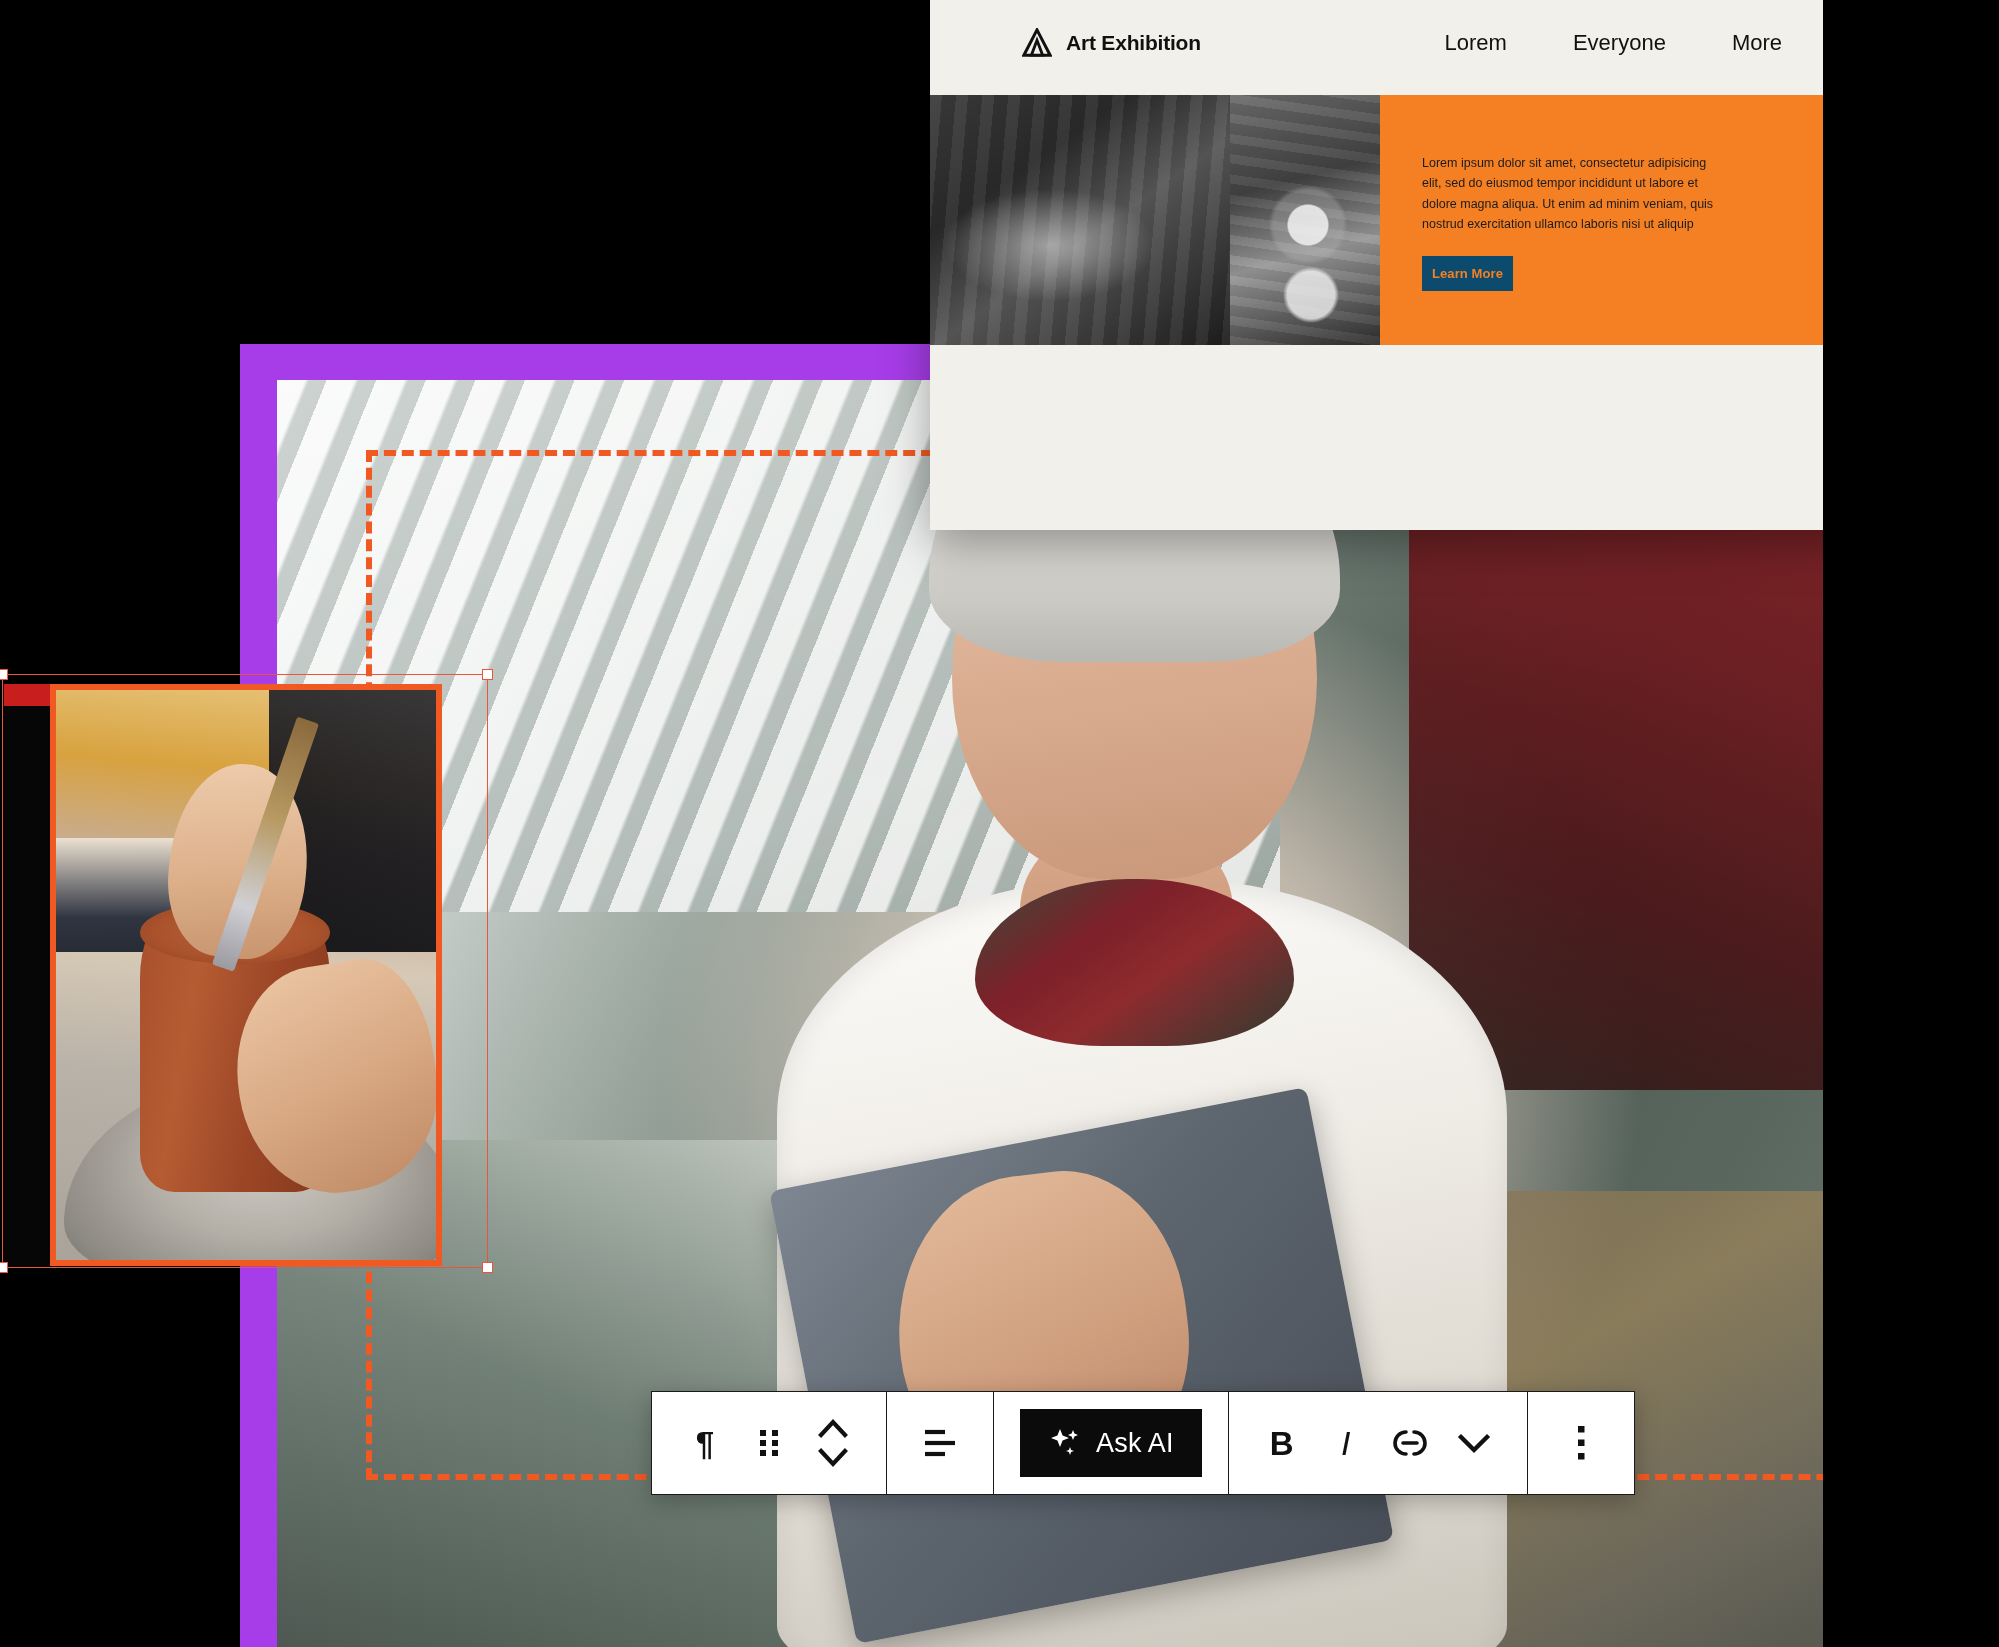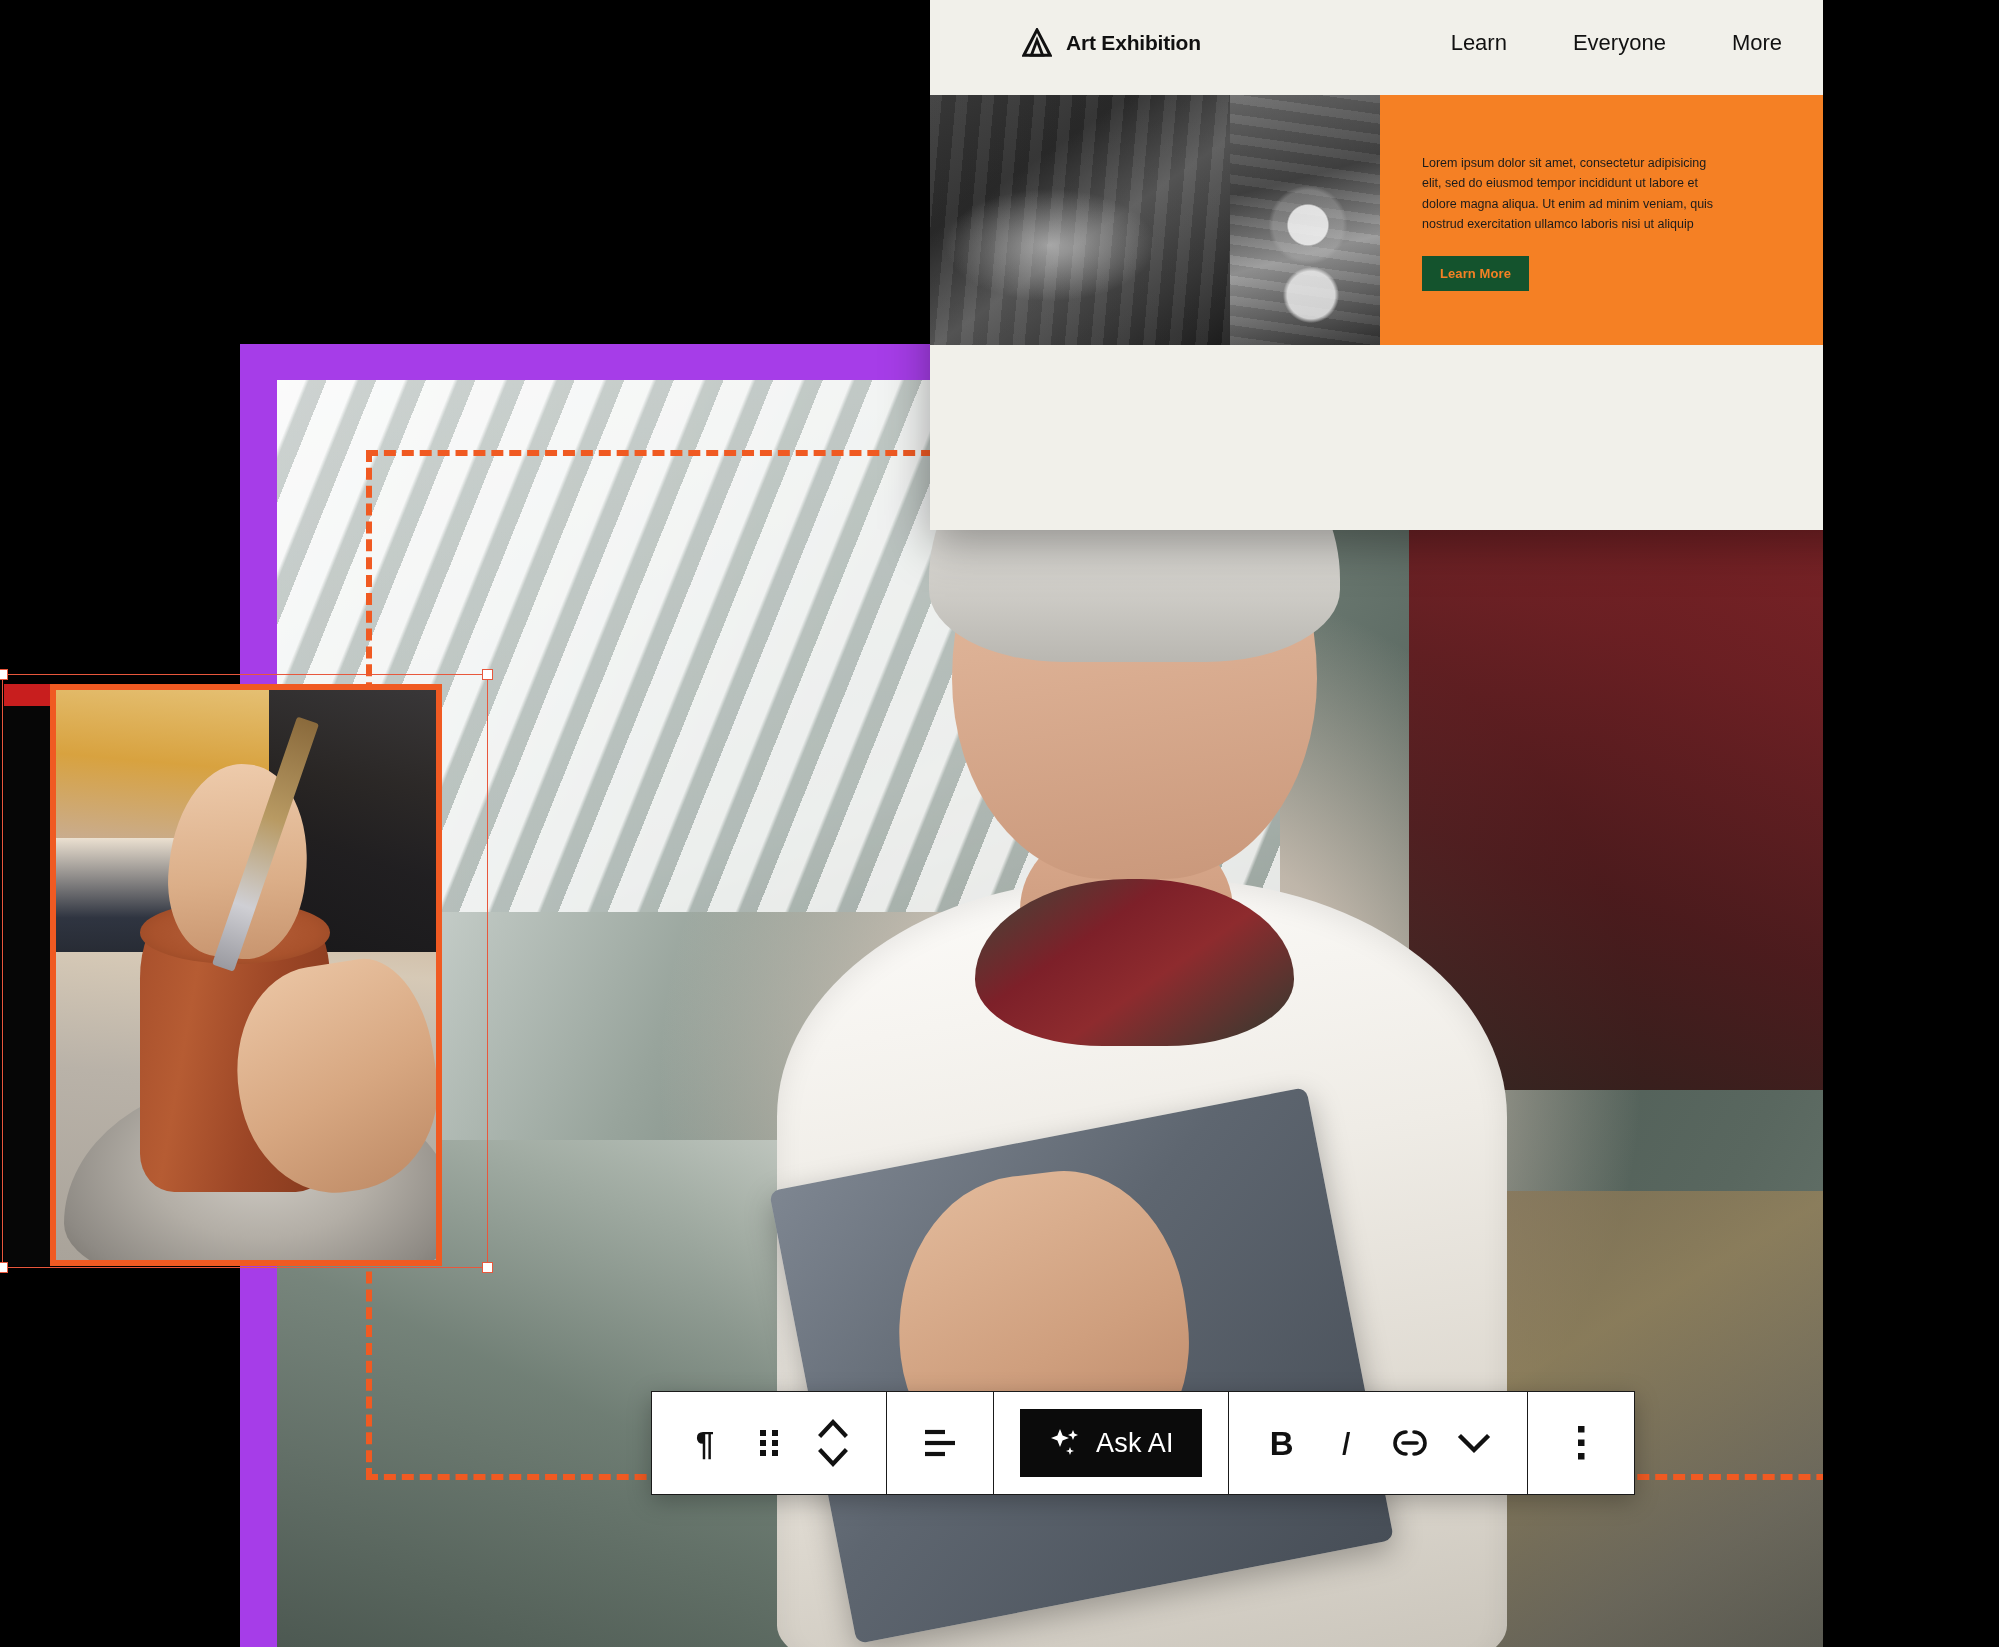--- a/index.html
+++ b/index.html
@@ -308,24 +308,24 @@
     letter-spacing: -.2px;
   }
   .op-body {
     margin-top: 20px;
     font-size: 12.5px; line-height: 1.62; color: #1b1b1b;
     max-width: 300px;
   }
   .op-btn {
     margin-top: 22px;
     display: inline-block;
-    background: #14532d;
+    background: #0c4a6e;
     color: #F58024;
     font-size: 13px; font-weight: 700;
-    padding: 10px 18px;
+    padding: 10px 10px;
     border: none; cursor: pointer;
     letter-spacing: .1px;
   }
 
   
   .toolbar {
     position: absolute;
     left: 651px; top: 1391px;
     height: 104px;
     display: flex;
@@ -417,21 +417,21 @@
 
     <div class="mockup-nav">
       <div class="brand">
         <svg class="brand-mark" viewBox="0 0 32 32">
           <path d="M16 2 L30 29 L2 29 Z" fill="none" stroke="#111" stroke-width="3.2" stroke-linejoin="miter"></path>
           <path d="M16 13 L22 29 L10 29 Z" fill="#F1F0EA" stroke="#111" stroke-width="3" stroke-linejoin="miter"></path>
         </svg>
         <span class="brand-name">Art Exhibition</span>
       </div>
       <nav class="nav-links">
-        <span class="nav-link">Learn</span>
+        <span class="nav-link">Lorem</span>
         <span class="nav-link">Everyone</span>
         <span class="nav-link">More</span>
       </nav>
     </div>
 
 
     <div class="mockup-lower">
       <div class="strip"></div>
       <div class="strip2"></div>
       <div class="orange-panel">

